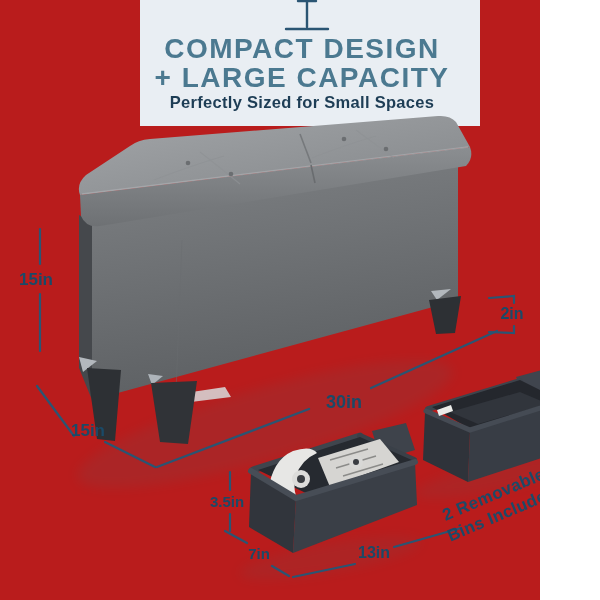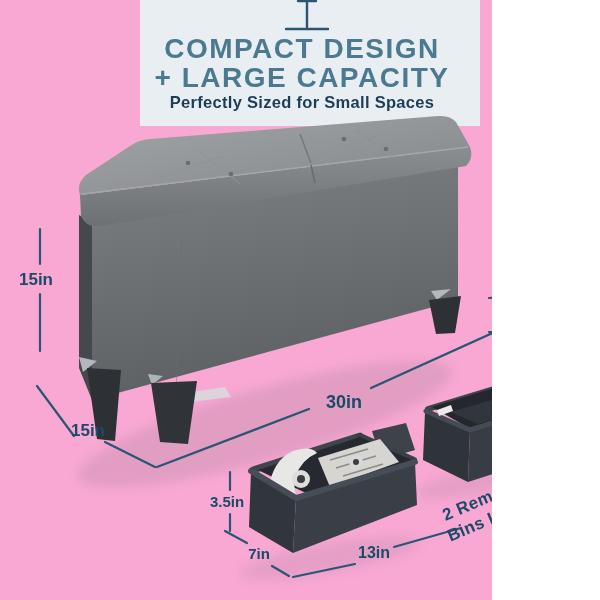--- a/index.html
+++ b/index.html
@@ -1,18 +1,18 @@
 <!DOCTYPE html>
 <html><head>
 <meta charset="utf-8">
 <style>
   html,body{margin:0;padding:0;background:#ffffff;}
   .stage{
-    position:relative;width:492px;height:600px;overflow:hidden;
-    background:#f9a8d4;
+    position:relative;width:540px;height:600px;overflow:hidden;
+    background:#b91c1c;
     font-family:"Liberation Sans", sans-serif;
   }
   svg{display:block;}
   .headline{fill:#4b7990;font-weight:bold;letter-spacing:1.5px;font-size:28px;}
   .subtitle{fill:#1d3d55;font-weight:bold;letter-spacing:.3px;font-size:16.5px;}
   .dim-label{fill:#1a4a68;font-weight:bold;}
   .dim-line{stroke:#2a5573;stroke-width:2.2;stroke-linecap:round;fill:none;}
   .note-text{fill:#1c4a68;font-weight:bold;font-size:17px;letter-spacing:.4px;}
 </style>
 </head>

